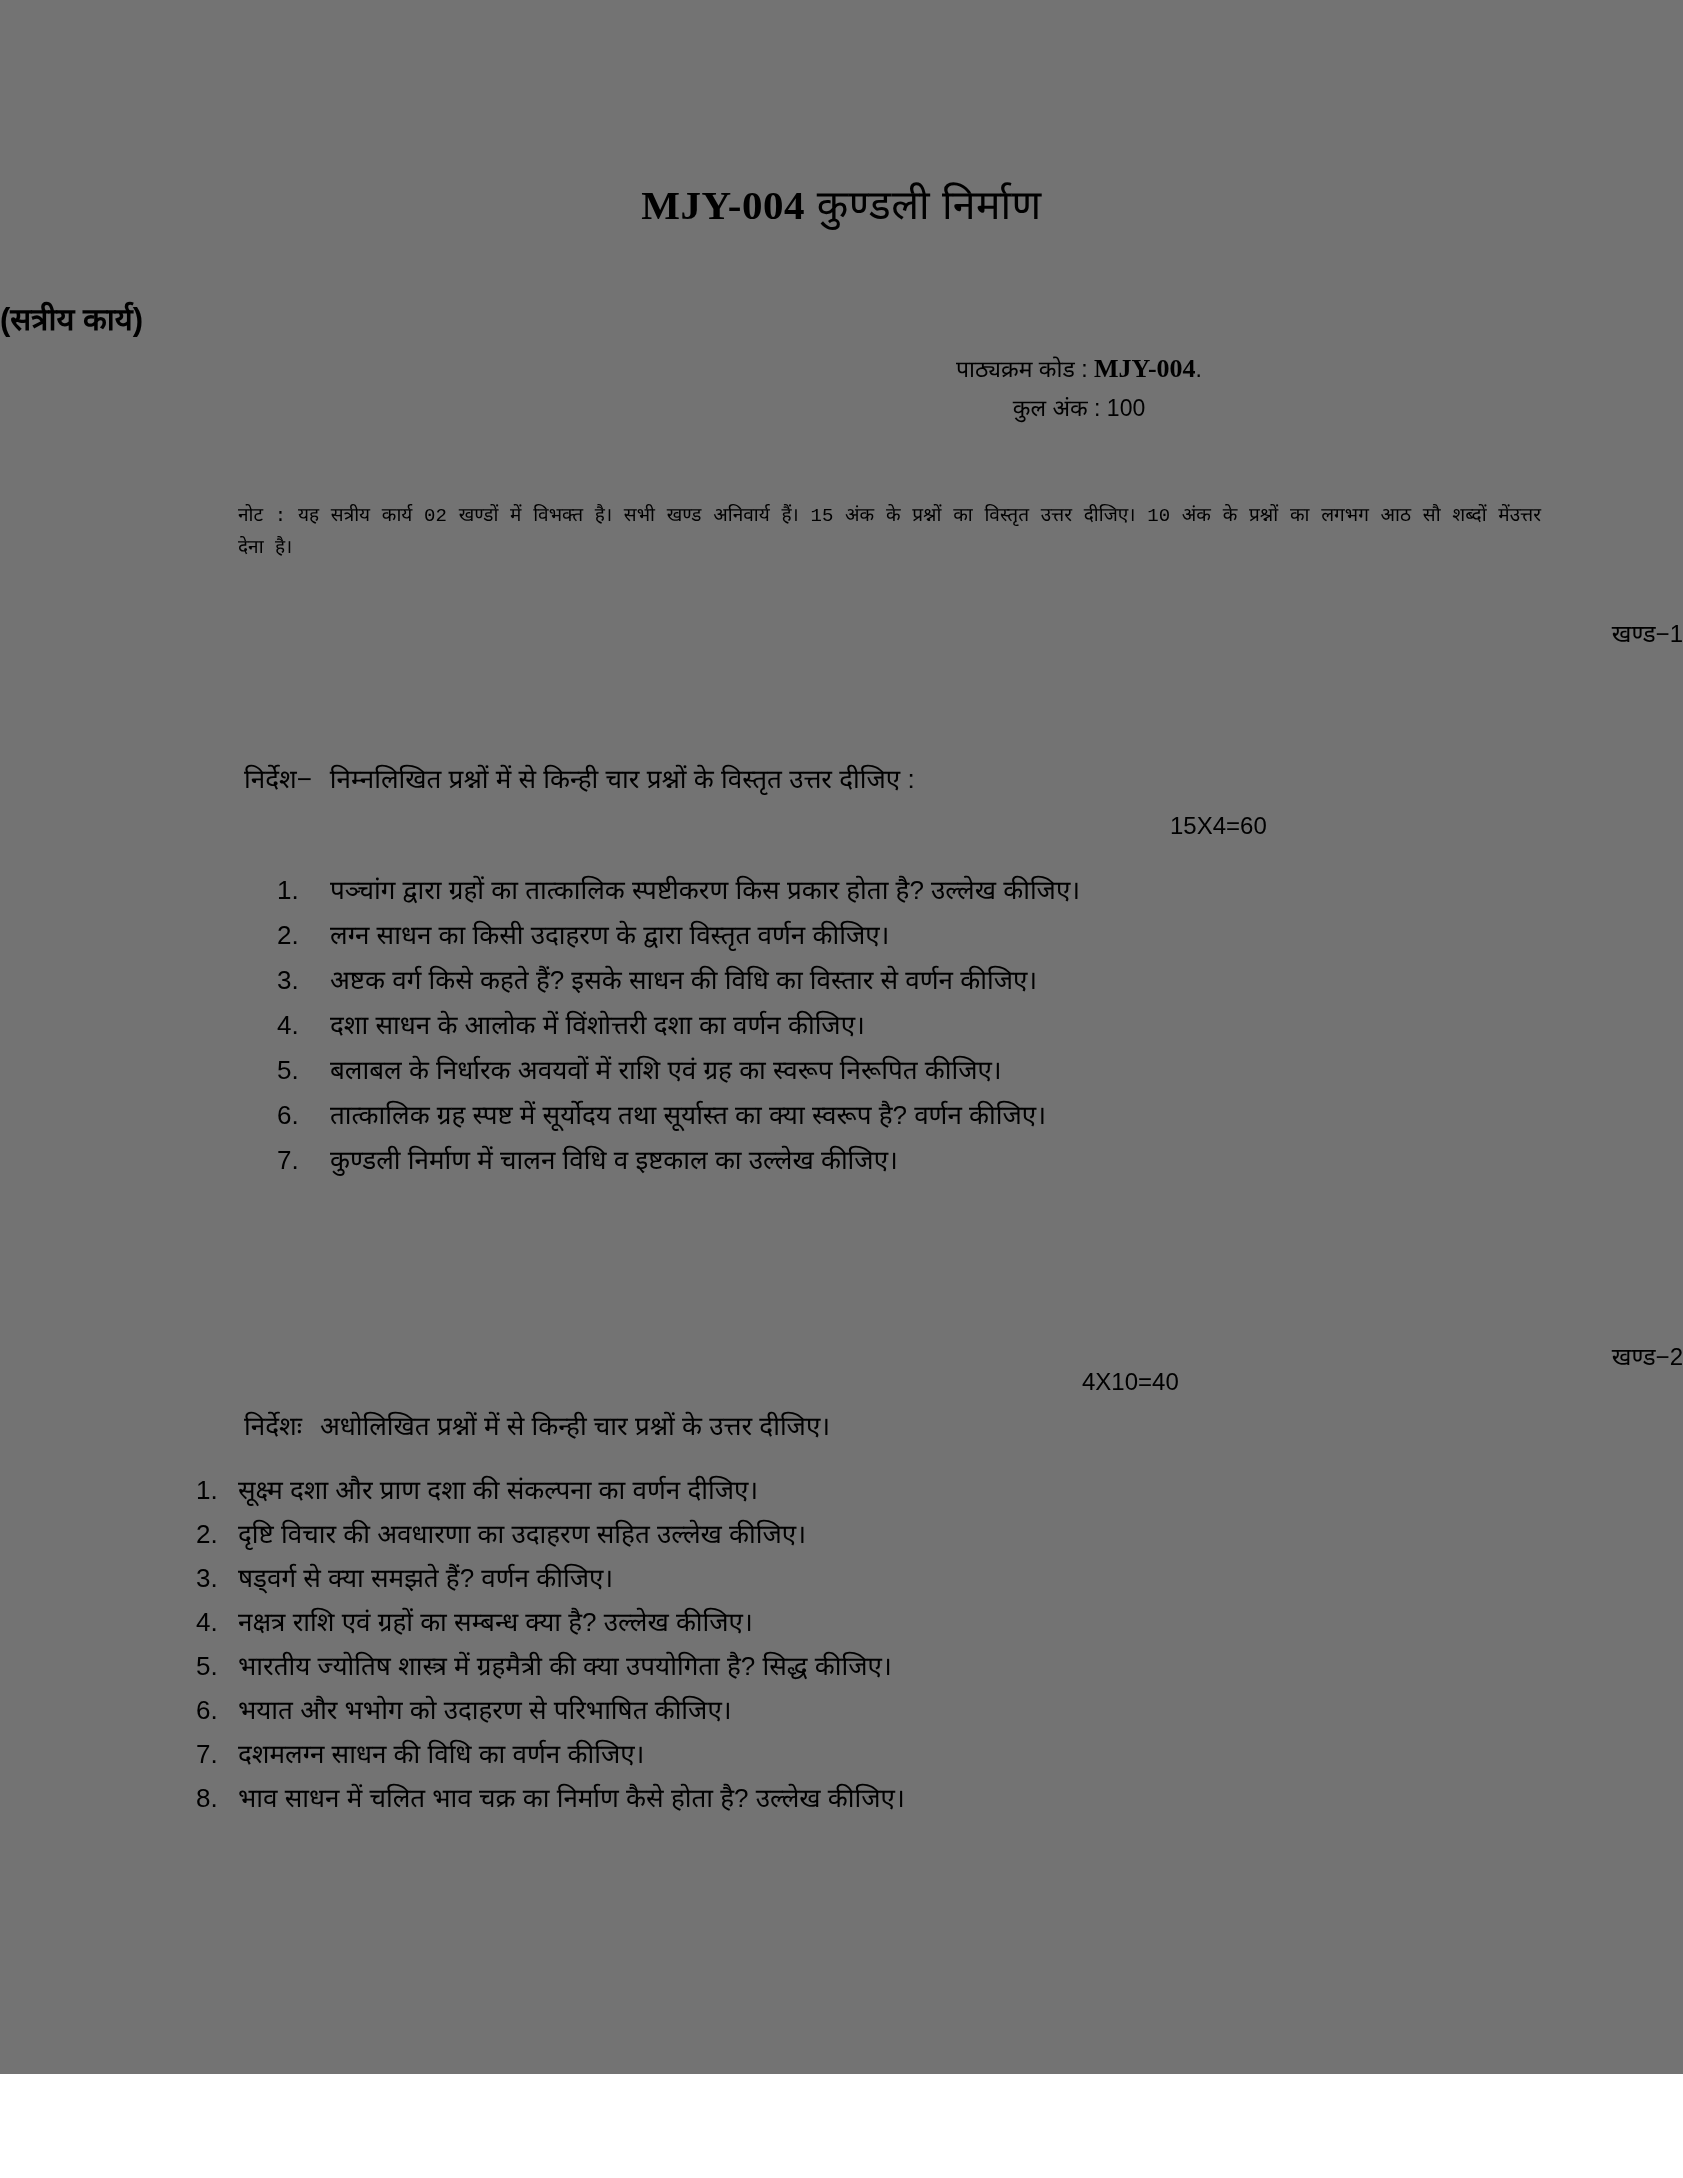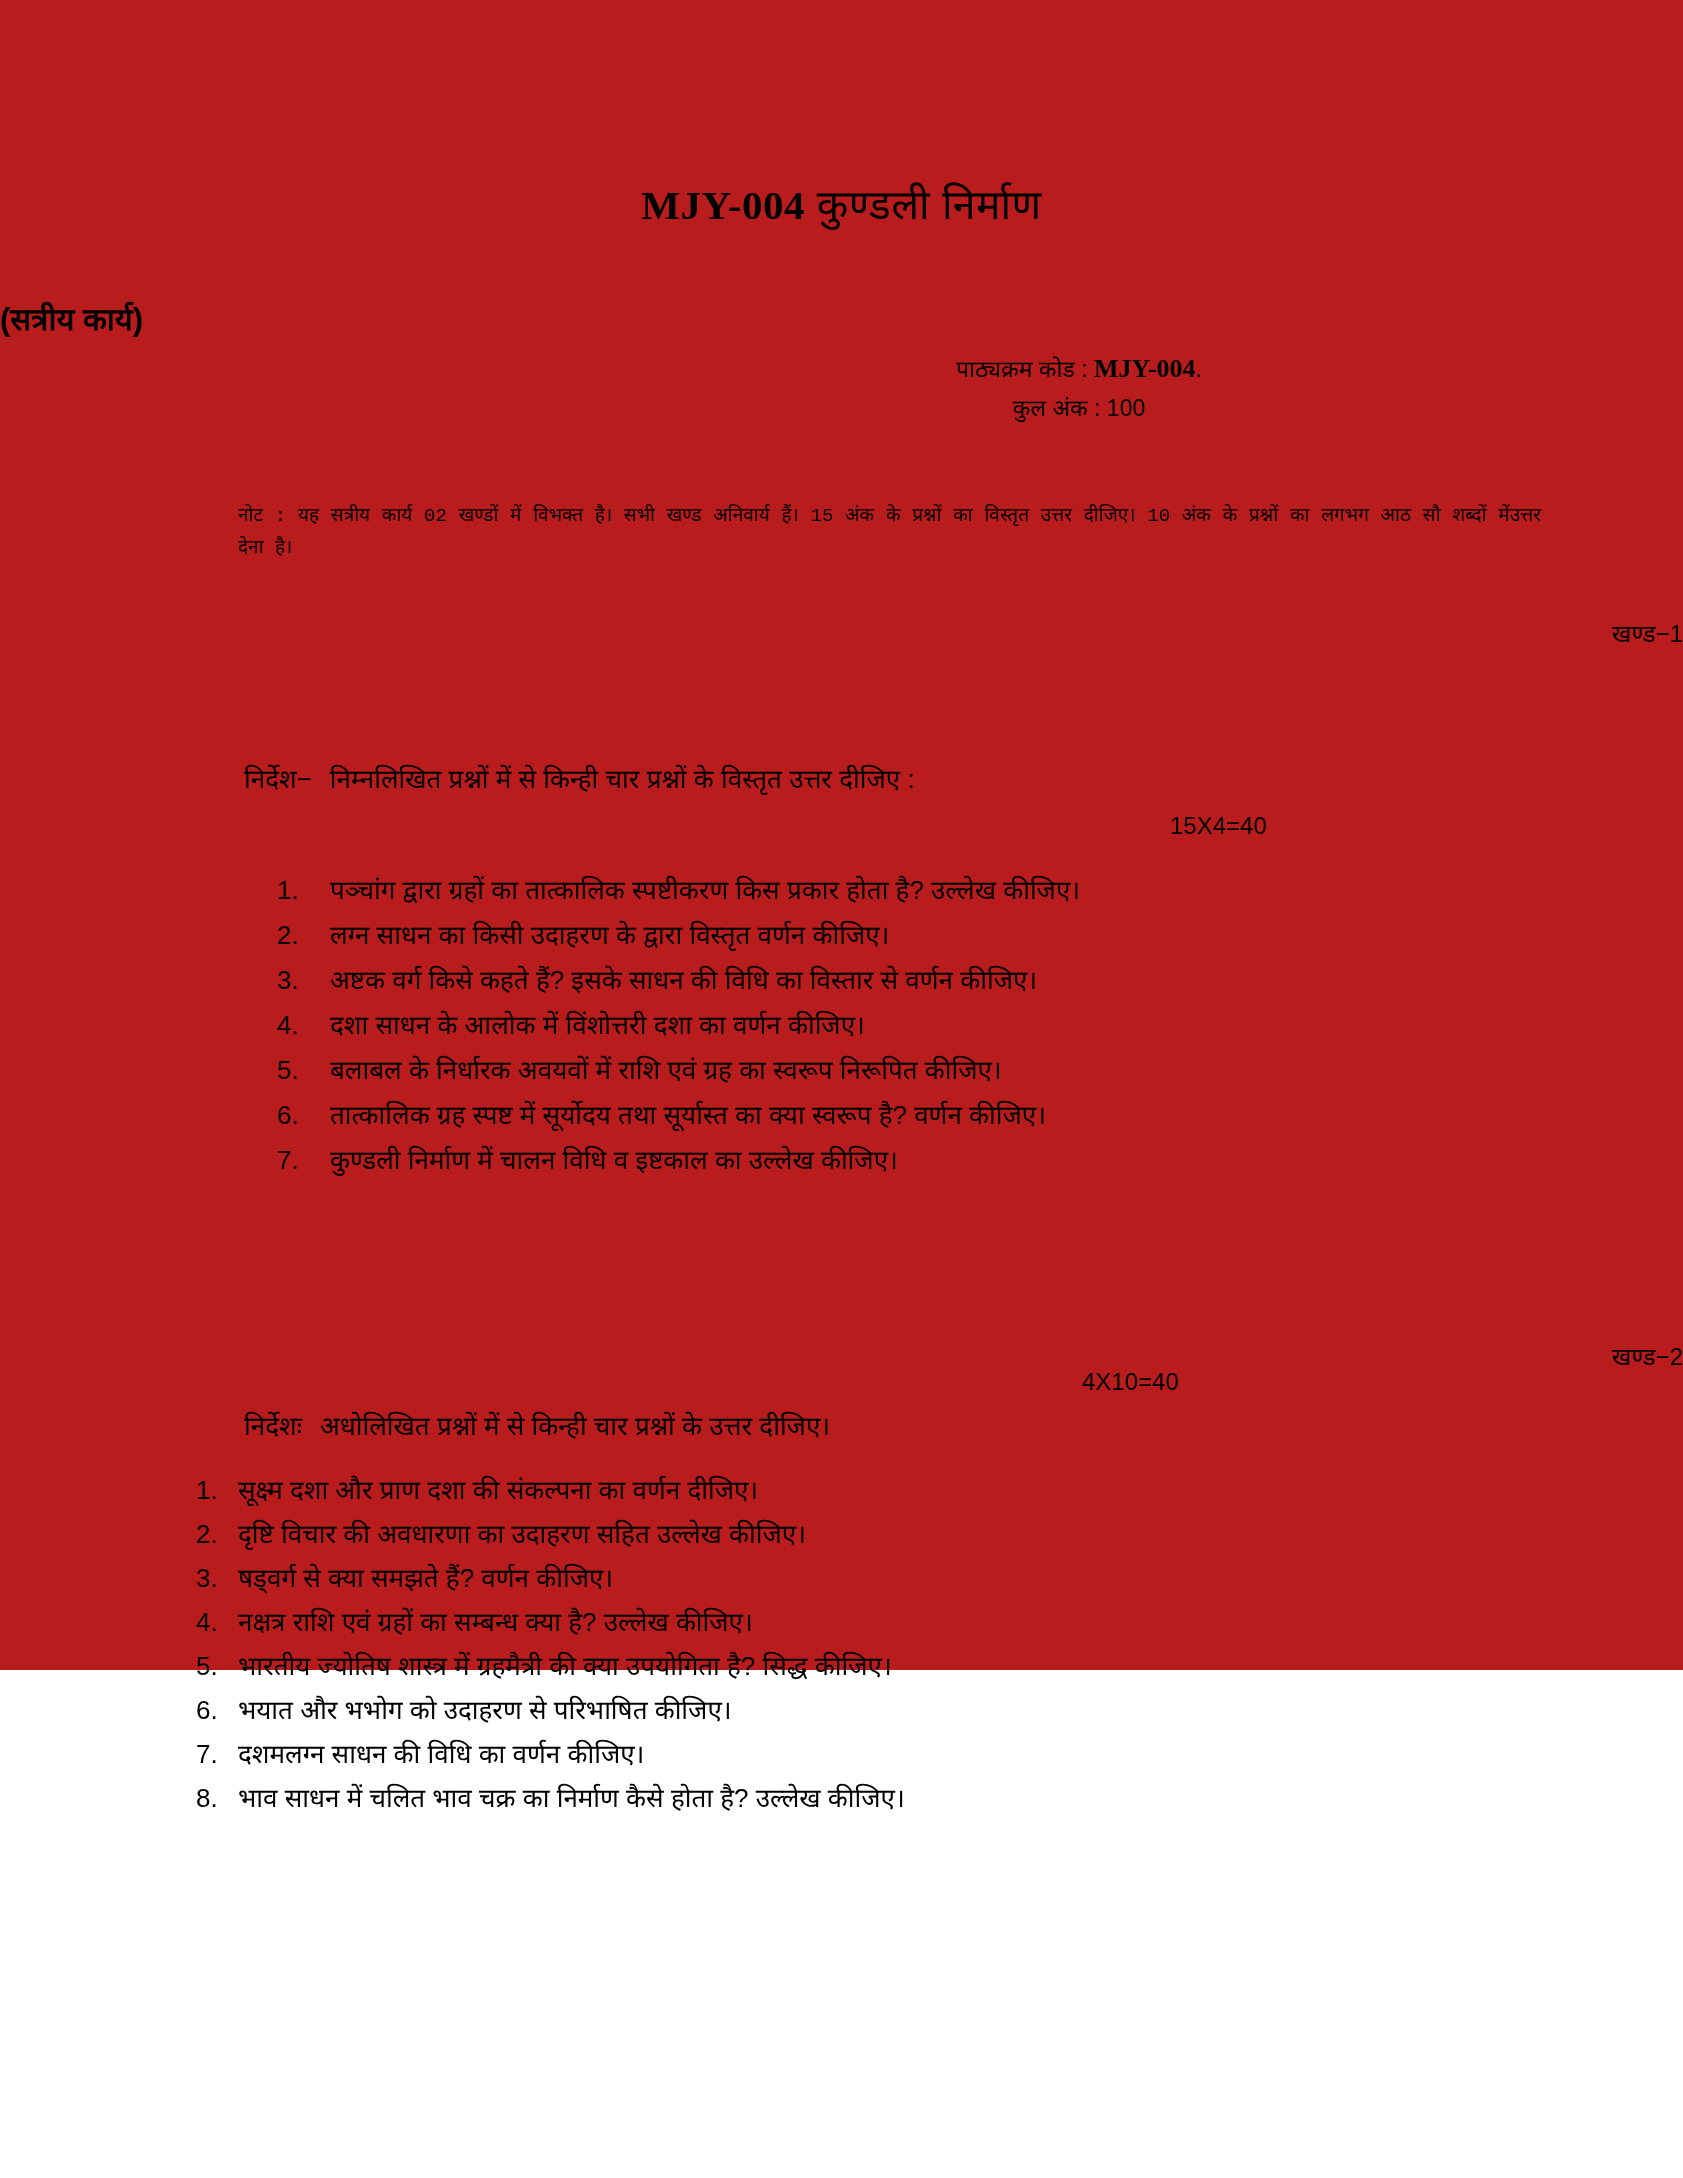--- a/index.html
+++ b/index.html
@@ -11,22 +11,22 @@
     width: 1683px;
     height: 2178px;
     font-family: "Liberation Sans", "DejaVu Sans", sans-serif;
     color: #000000;
     position: relative;
     overflow: hidden;
   }
   .page {
     position: relative;
     width: 1683px;
-    height: 1670px;
-    background: #b91c1c;
+    height: 2074px;
+    background: #737373;
   }
 
   
   .title {
     position: absolute;
     top: 180px;
     left: 0;
     width: 1683px;
     text-align: center;
     font-size: 41px;
@@ -180,21 +180,21 @@
   </div>
 
   <div class="note">नोट : यह सत्रीय कार्य 02 खण्डों में विभक्त है। सभी खण्ड अनिवार्य हैं। 15 अंक के प्रश्नों का विस्तृत उत्तर दीजिए। 10 अंक के प्रश्नों का लगभग आठ सौ शब्दों मेंउत्तर देना है।</div>
 
   <div class="section-head" id="sec1-head">खण्ड−1</div>
 
   <div class="instruction" id="sec1-instruction">
     <span class="lead">निर्देश−</span><span>निम्नलिखित प्रश्नों में से किन्ही चार प्रश्नों के विस्तृत उत्तर दीजिए :</span>
   </div>
 
-  <div class="marks" id="sec1-marks">15X4=40</div>
+  <div class="marks" id="sec1-marks">15X4=60</div>
 
   <ol class="qlist" id="sec1-list">
     <li>
       <span class="qnum">1.</span>
       <span class="qtext">पञ्चांग द्वारा ग्रहों का तात्कालिक स्पष्टीकरण किस प्रकार होता है? उल्लेख कीजिए।</span>
     </li>
     <li>
       <span class="qnum">2.</span>
       <span class="qtext">लग्न साधन का किसी उदाहरण के द्वारा विस्तृत वर्णन कीजिए।</span>
     </li>

